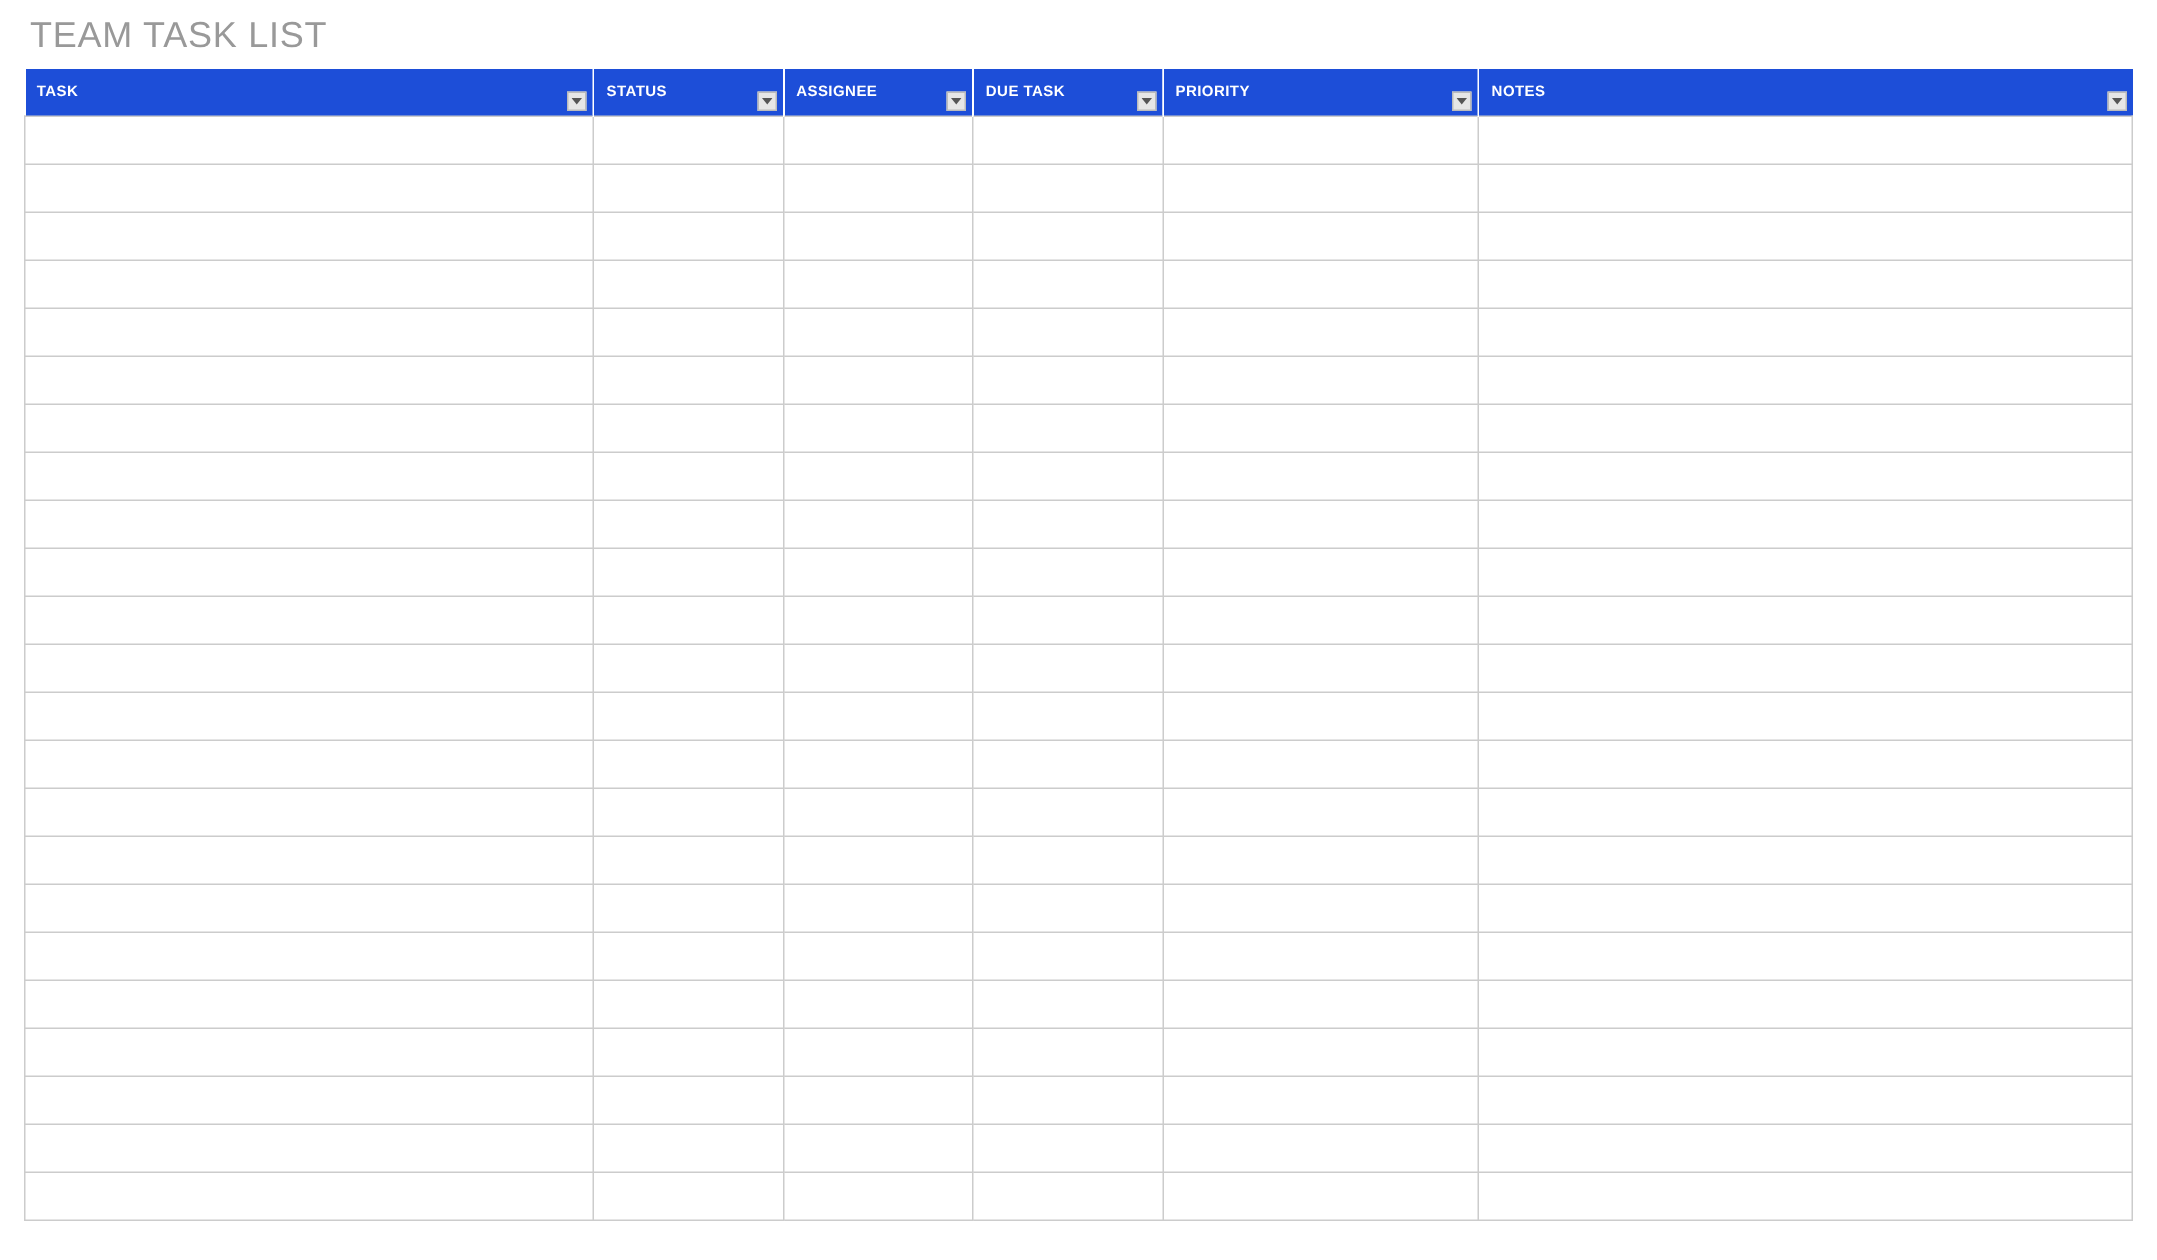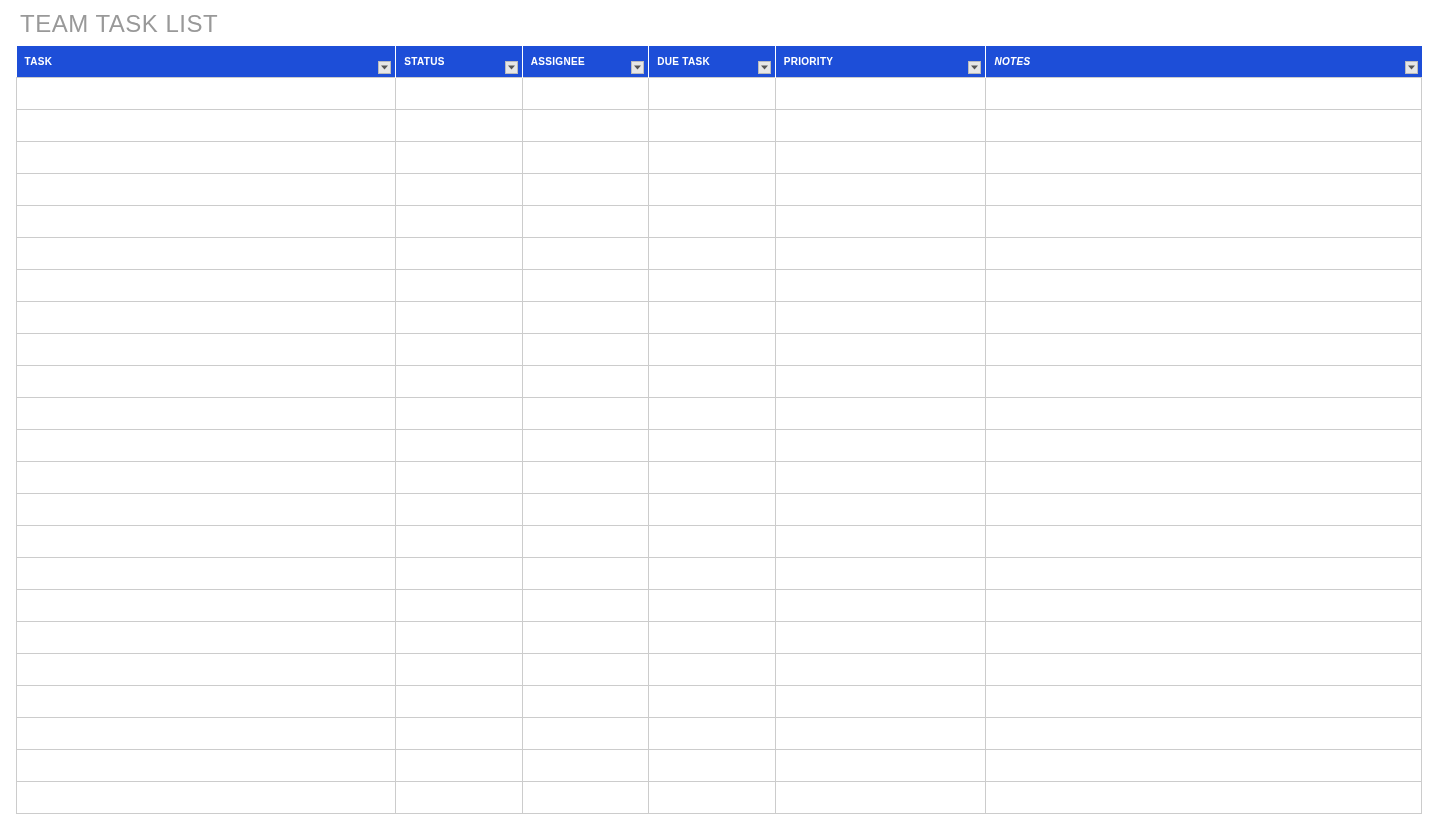--- a/index.html
+++ b/index.html
@@ -39,21 +39,20 @@
       font-weight: bold;
       text-align: left;
       padding: 10px 8px;
       position: relative;
       border-right: 1px solid #ffffff;
       letter-spacing: 0.3px;
     }
 
     .table thead th:last-child {
       border-right: none;
-      font-style: italic;
     }
 
     .filter-btn {
       position: absolute;
       right: 4px;
       bottom: 3px;
       width: 13px;
       height: 13px;
       background: #e6e6e6;
       border: 1px solid #bbbbbb;

